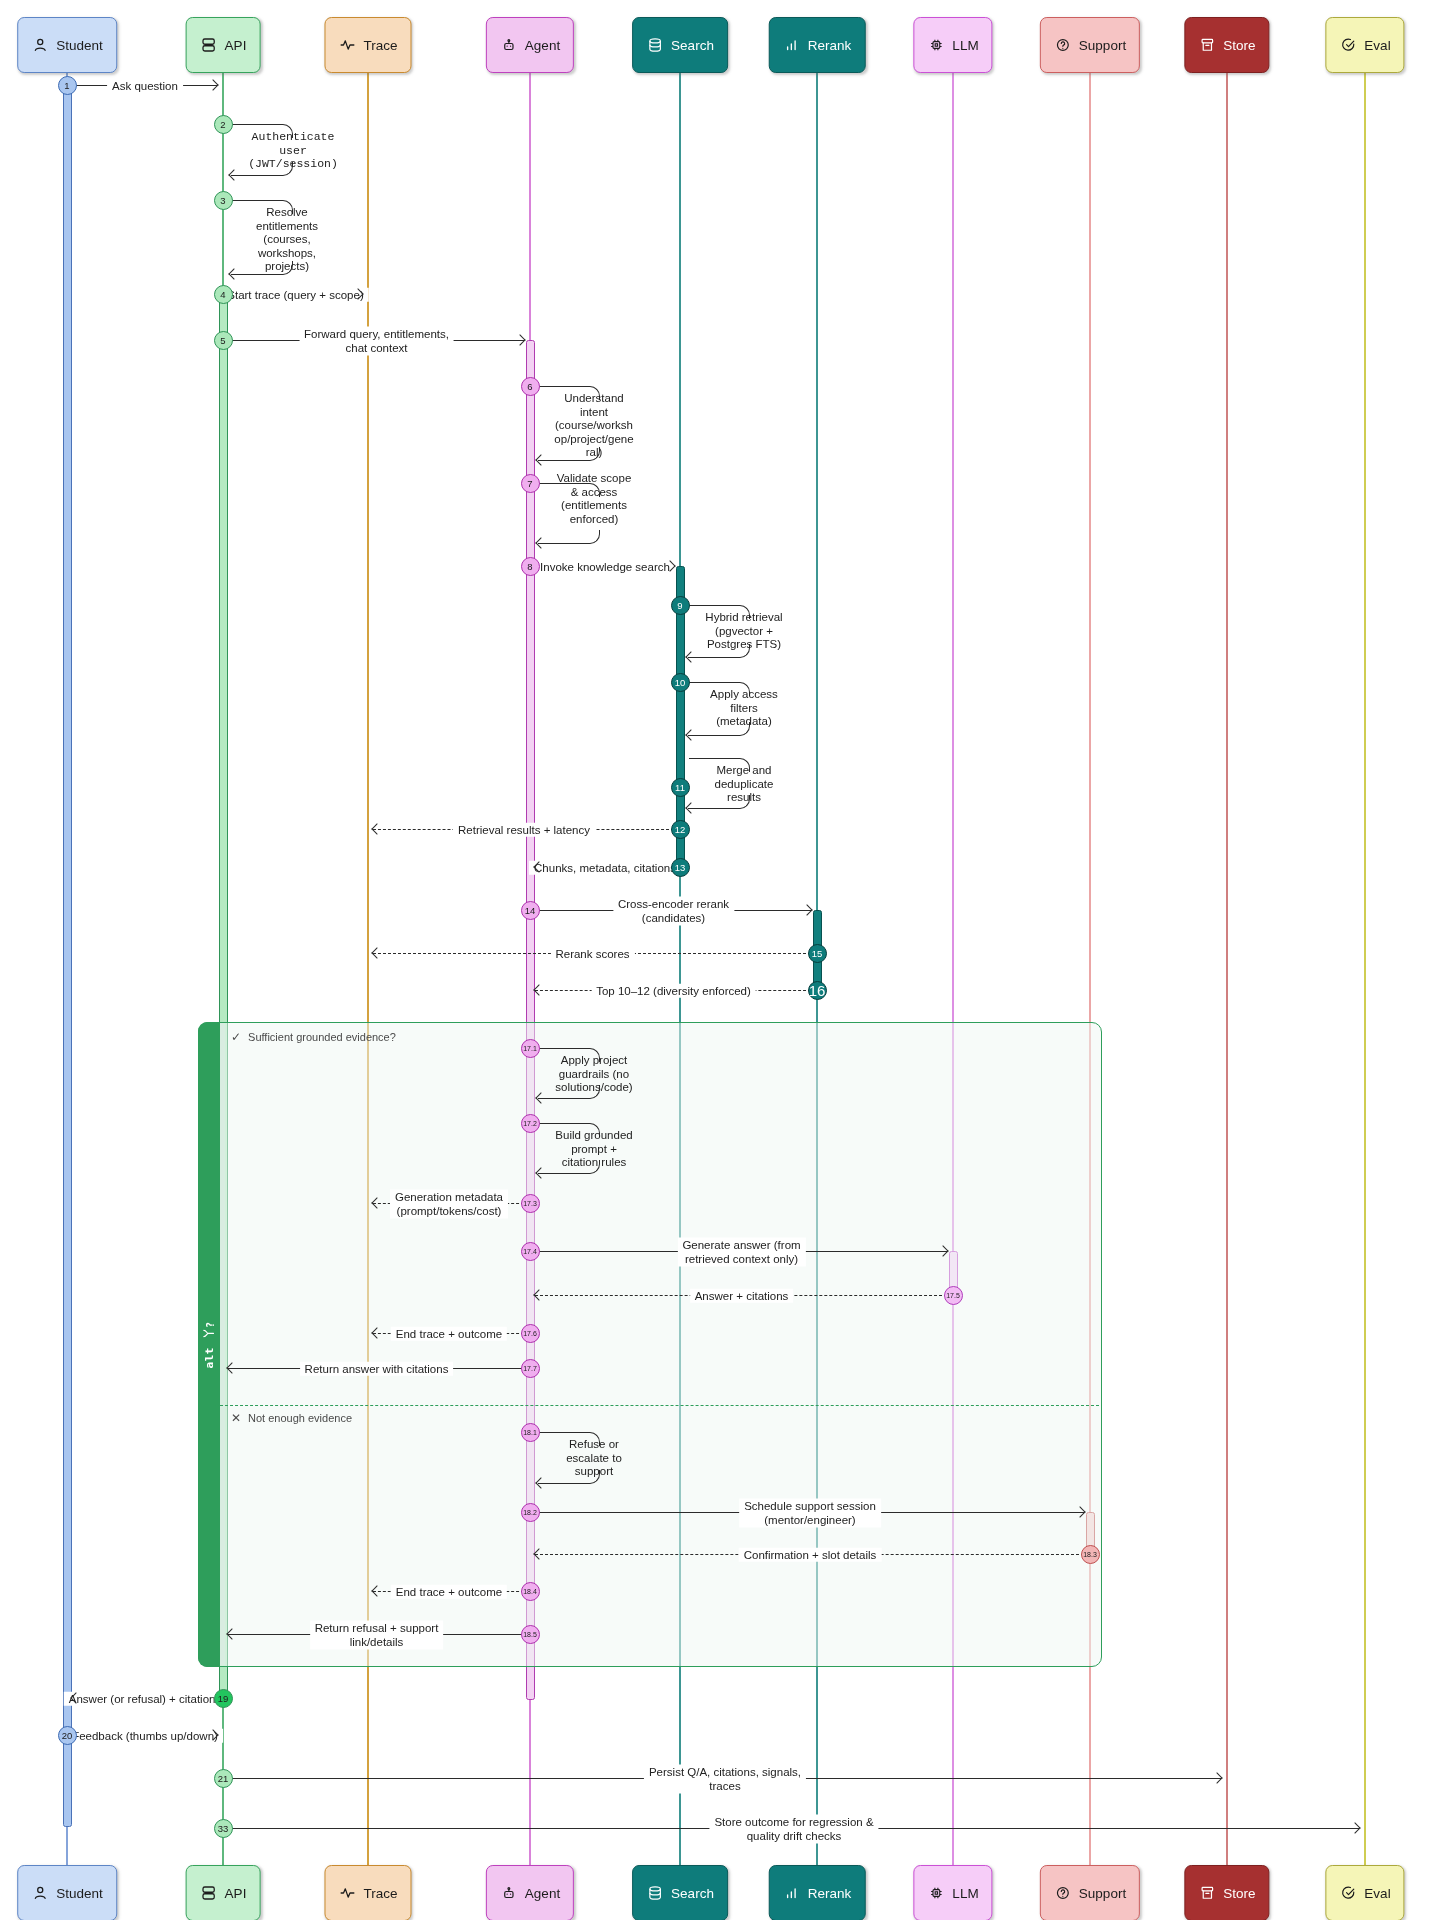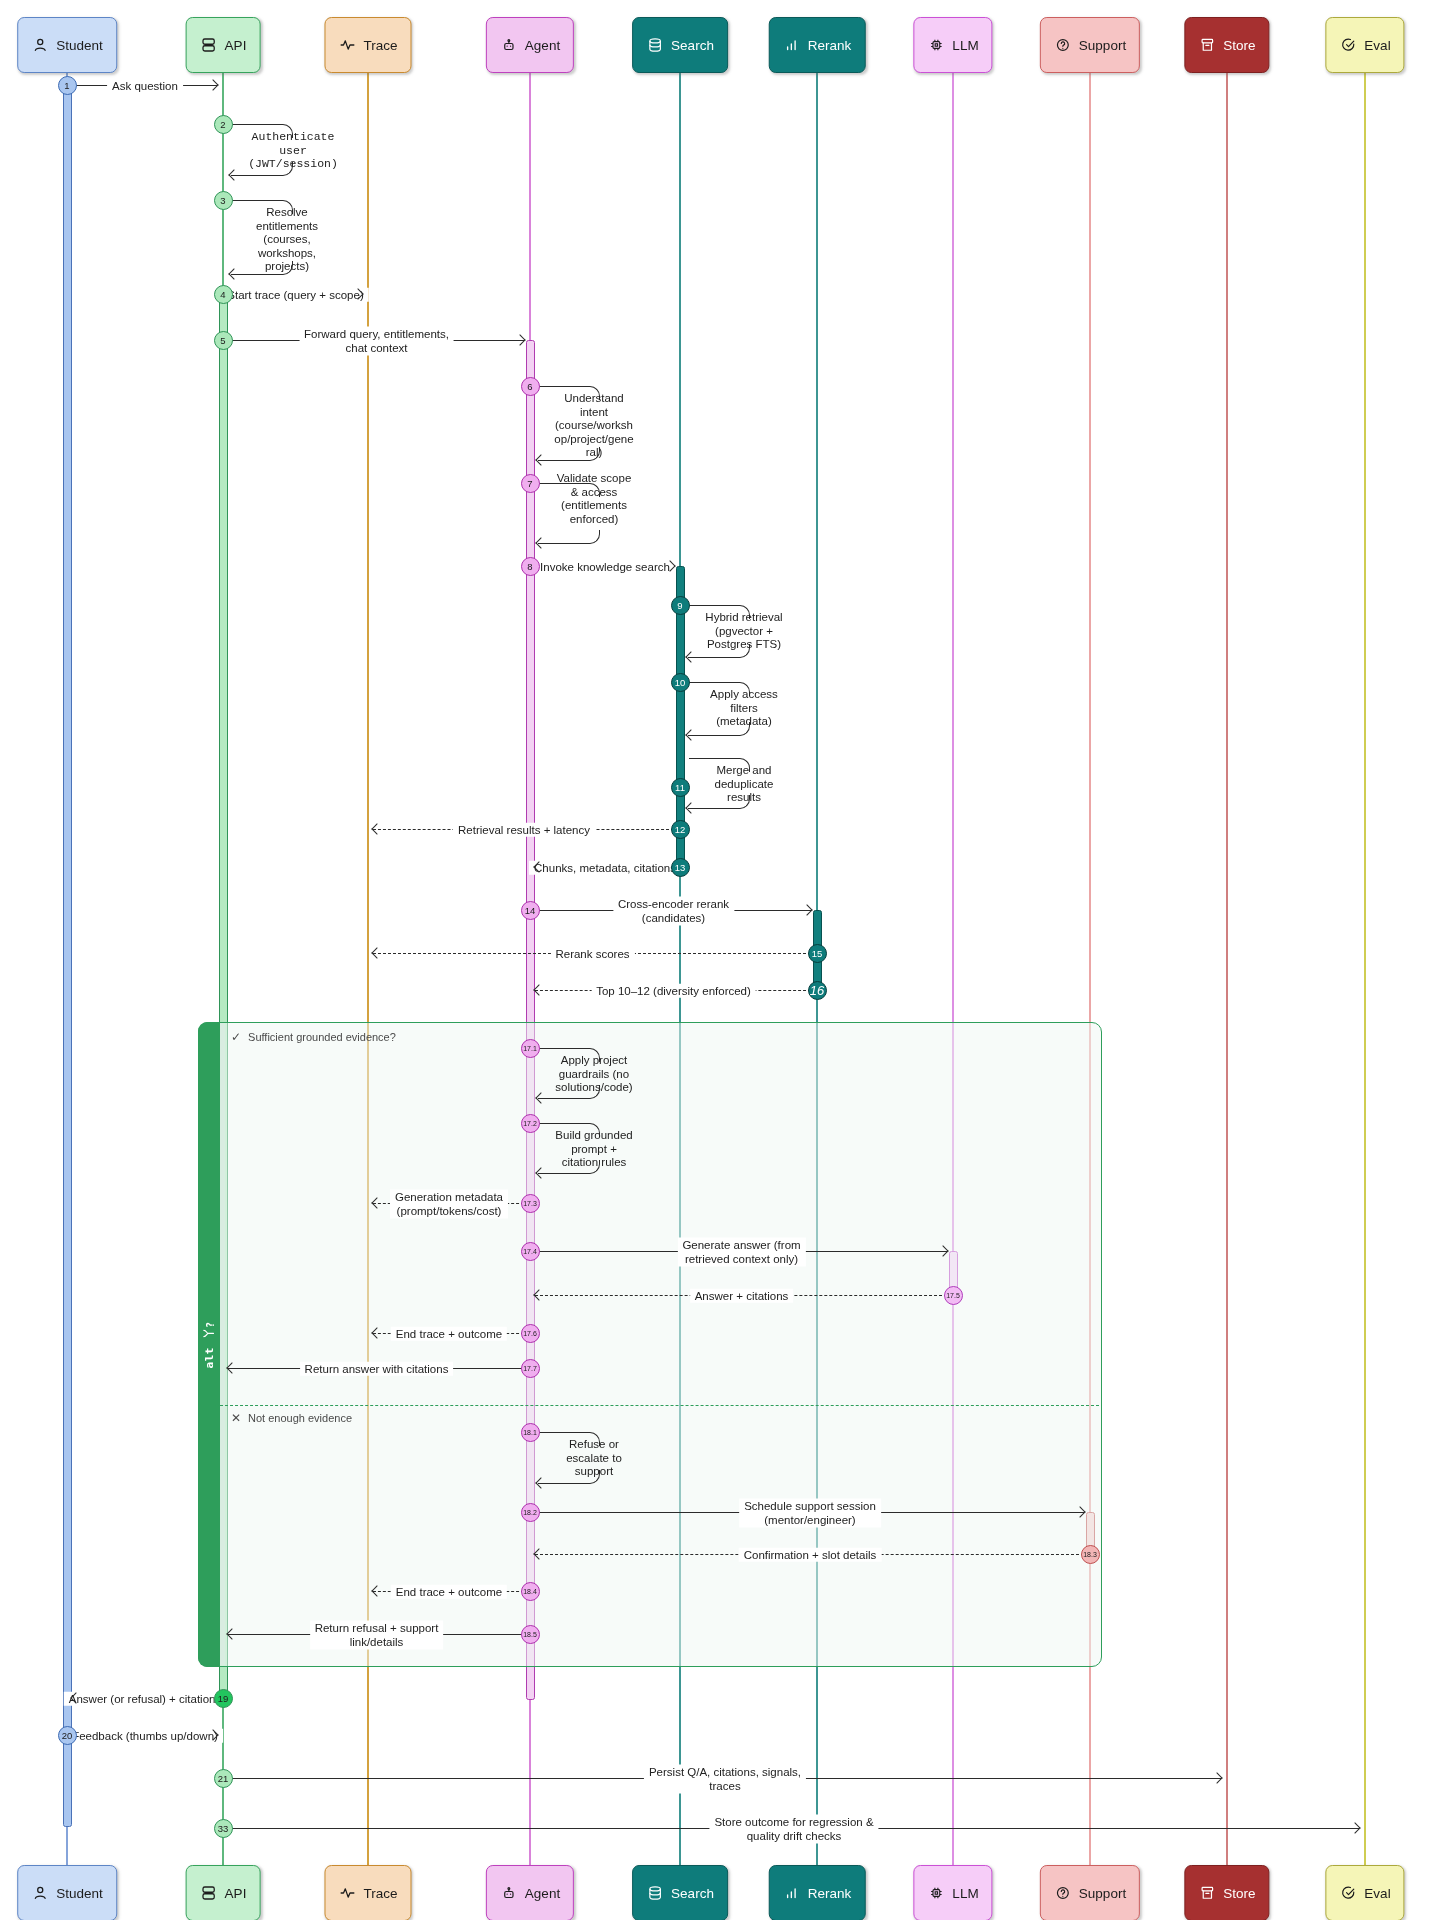--- a/index.html
+++ b/index.html
@@ -348,21 +348,21 @@
     <div class="mlabel" style="left: 673.5px; top: 910.5px;">Cross-encoder rerank
 (candidates)</div>
     <div class="circ" style="left: 520.5px; top: 900.5px; background: rgb(240, 174, 239); border-color: rgb(174, 48, 174); color: rgb(28, 28, 28); font-size: 9.5px;">14</div>
     <div class="mline dashed" style="left: 373px; top: 953px; width: 438px;"></div>
     <div class="chev" style="left: 373px; top: 949px; transform: rotate(-135deg);"></div>
     <div class="mlabel" style="left: 592.5px; top: 953.5px;">Rerank scores</div>
     <div class="circ" style="left: 807.5px; top: 943.5px; background: rgb(14, 124, 123); border-color: rgb(6, 63, 62); color: rgb(255, 255, 255); font-size: 9.5px;">15</div>
     <div class="mline dashed" style="left: 535px; top: 990px; width: 276px;"></div>
     <div class="chev" style="left: 535px; top: 986px; transform: rotate(-135deg);"></div>
     <div class="mlabel" style="left: 673.5px; top: 990.5px;">Top 10–12 (diversity enforced)</div>
-    <div class="circ" style="left: 807.5px; top: 980.5px; background: rgb(14, 124, 123); border-color: rgb(6, 63, 62); color: rgb(255, 255, 255); font-size: 13px; font-style: italic;">16</div>
+    <div class="circ" style="left: 807.5px; top: 980.5px; background: rgb(14, 124, 123); border-color: rgb(6, 63, 62); color: rgb(255, 255, 255); font-size: 15px;">16</div>
     <div class="stop" style="left: 539px; top: 1048px; width: 60px; height: 13px;"></div>
     <div class="sbot" style="left: 538px; top: 1085px; width: 61px; height: 13px;"></div>
     <div class="chev" style="left: 537px; top: 1094px; transform: rotate(-135deg);"></div>
     <div class="slabel" style="left: 542px; top: 1054px;">Apply project
 guardrails (no
 solutions/code)</div>
     <div class="circ" style="left: 520.5px; top: 1038.5px; background: rgb(240, 174, 239); border-color: rgb(174, 48, 174); color: rgb(28, 28, 28); font-size: 7px;">17.1</div>
     <div class="stop" style="left: 539px; top: 1123px; width: 60px; height: 13px;"></div>
     <div class="sbot" style="left: 538px; top: 1160px; width: 61px; height: 13px;"></div>
     <div class="chev" style="left: 537px; top: 1169px; transform: rotate(-135deg);"></div>

